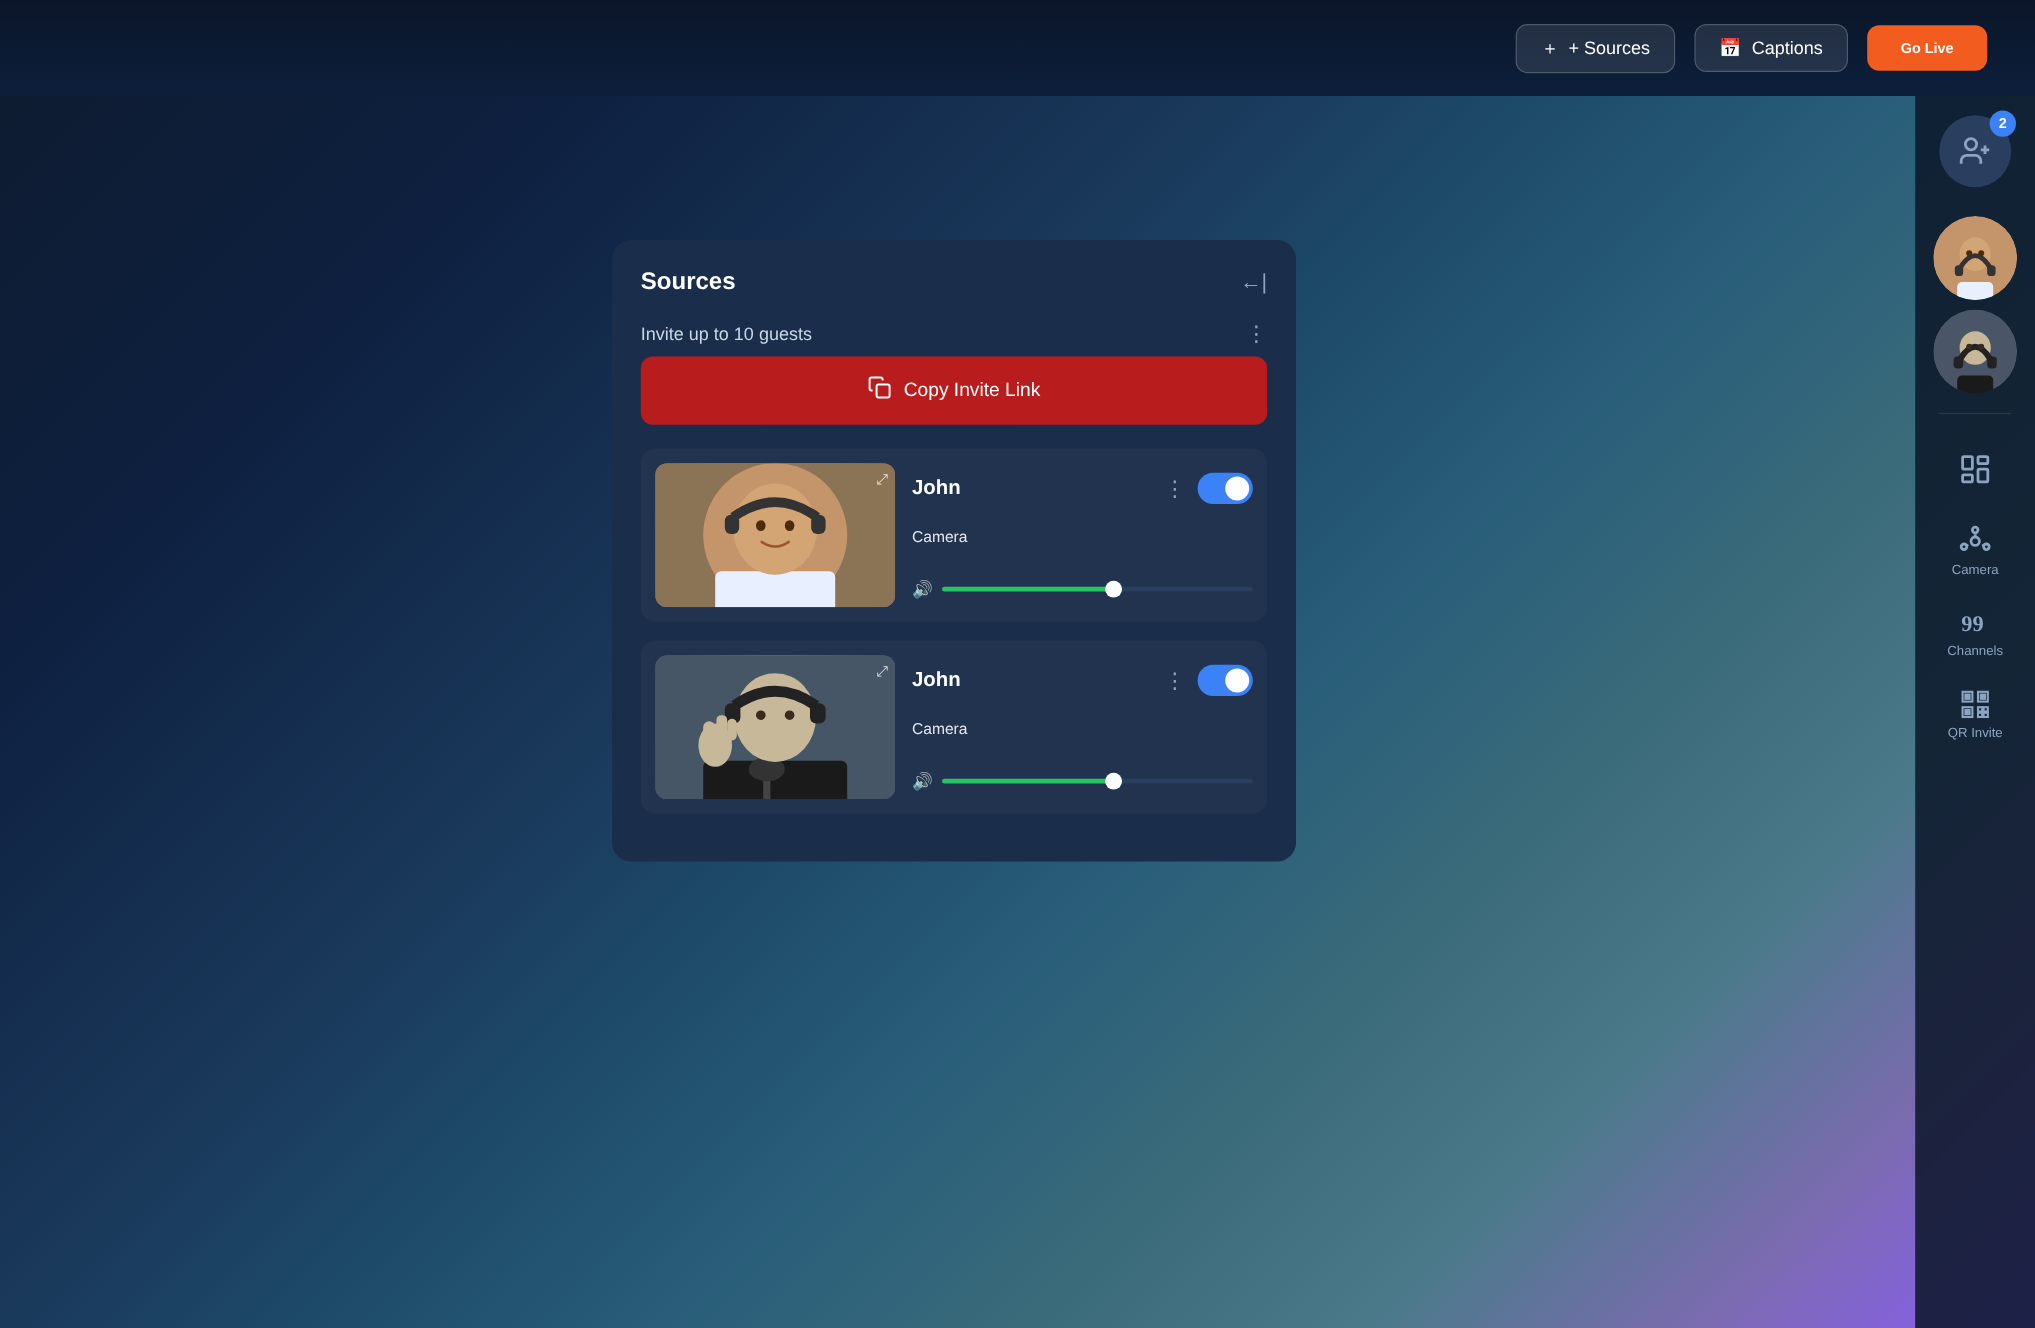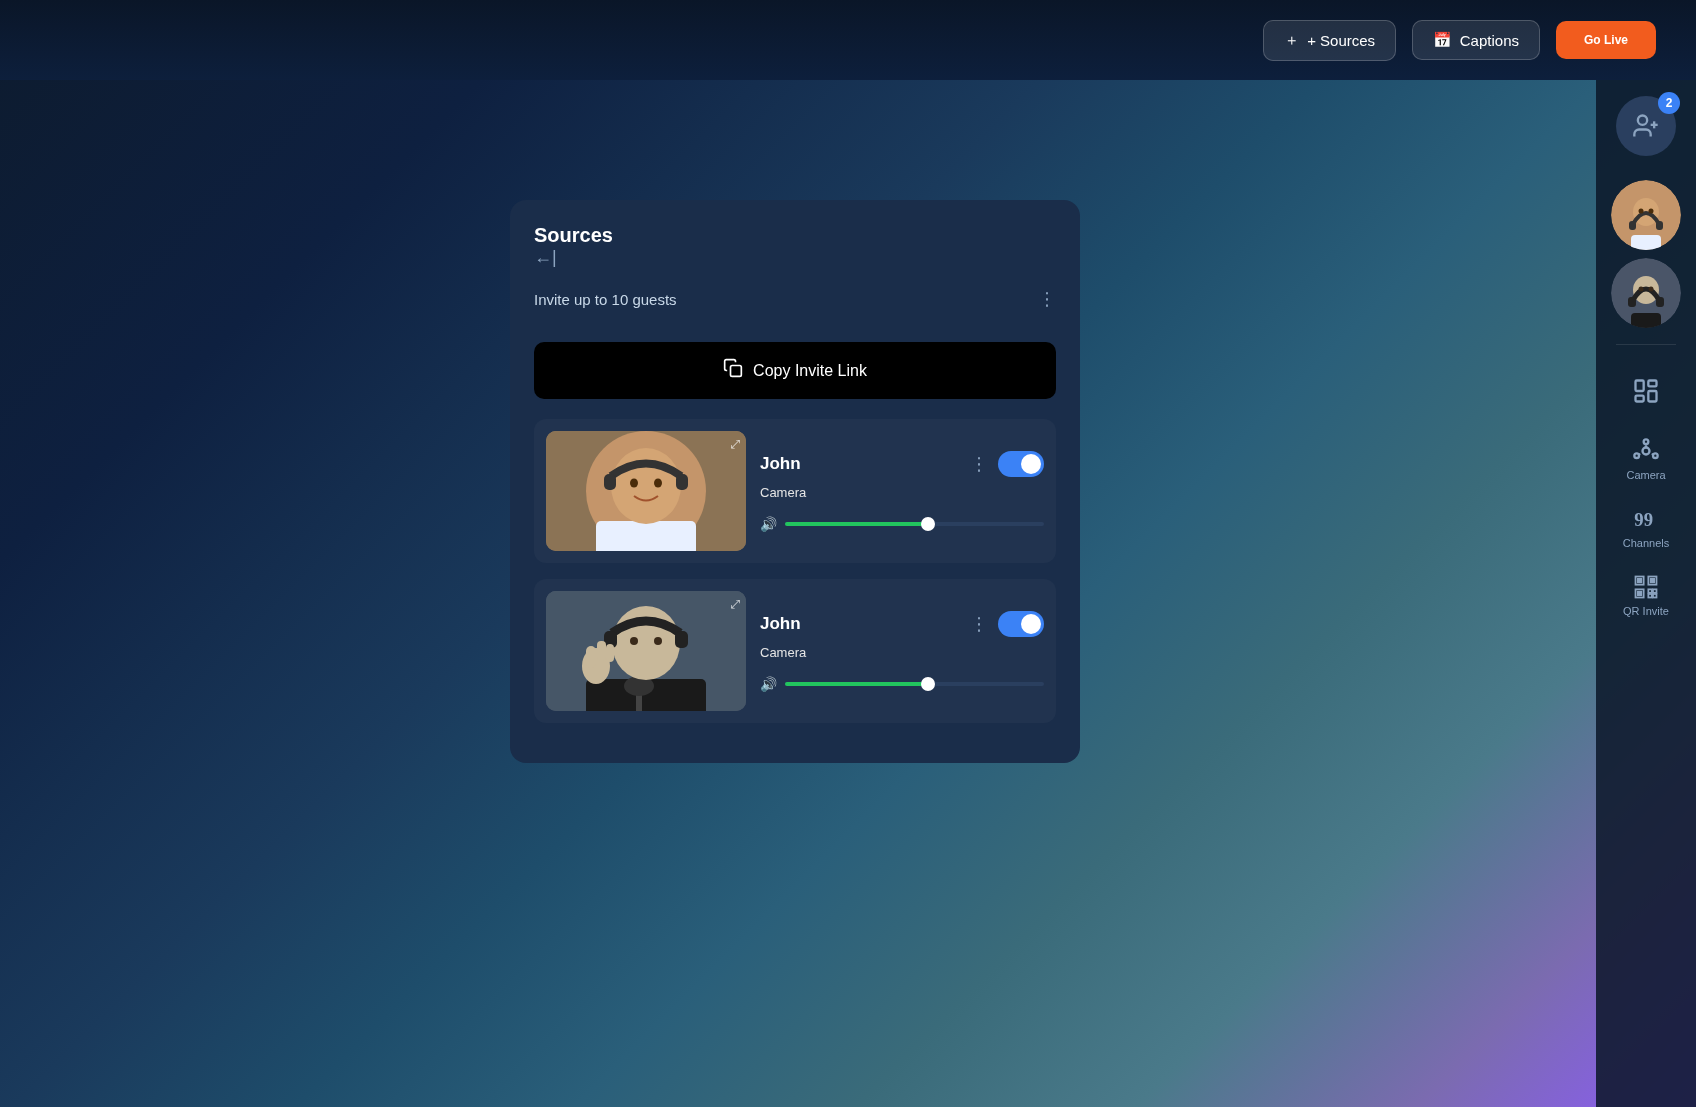--- a/index.html
+++ b/index.html
@@ -98,23 +98,22 @@
       width: 570px;
       background: #1a2d4a;
       border-radius: 16px;
       padding: 24px;
       z-index: 5;
     }
 
     .panel-header {
       display: flex;
       justify-content: space-between;
-      align-items: flex-start;
+      align-items: center;
       margin-bottom: 20px;
-      flex-direction: column;
     }
 
     .panel-title {
       color: #fff;
       font-size: 20px;
       font-weight: 700;
     }
 
     .collapse-btn {
       color: #8ca4c0;
@@ -123,39 +122,39 @@
       background: none;
       border: none;
       display: flex;
       align-items: center;
     }
 
     .invite-row {
       display: flex;
       justify-content: space-between;
       align-items: center;
-      margin-bottom: 32px;
+      margin-bottom: 8px;
     }
 
     .invite-text {
       color: #c8d8e8;
       font-size: 15px;
     }
 
     .dots-btn {
       color: #8ca4c0;
       font-size: 18px;
       cursor: pointer;
       background: none;
       border: none;
     }
 
     .copy-link-btn {
       width: 100%;
-      background: #000000;
+      background: #b91c1c;
       color: #fff;
       border: none;
       border-radius: 10px;
       padding: 16px;
       font-size: 16px;
       font-weight: 500;
       cursor: pointer;
       display: flex;
       align-items: center;
       justify-content: center;
@@ -193,21 +192,21 @@
       top: 6px;
       right: 6px;
       color: rgba(255,255,255,0.8);
       font-size: 12px;
     }
 
     .guest-info {
       flex: 1;
       display: flex;
       flex-direction: column;
-      gap: 8px;
+      gap: 20px;
     }
 
     .guest-name-row {
       display: flex;
       align-items: center;
       justify-content: space-between;
     }
 
     .guest-name {
       color: #fff;

